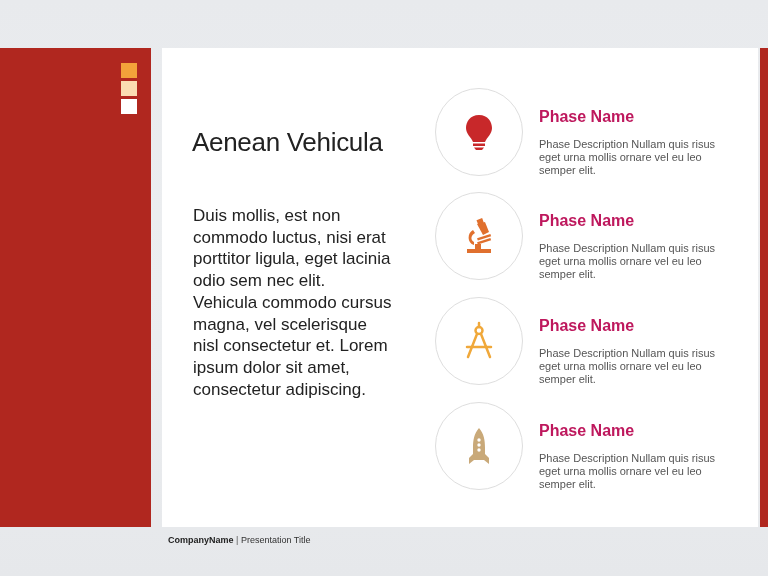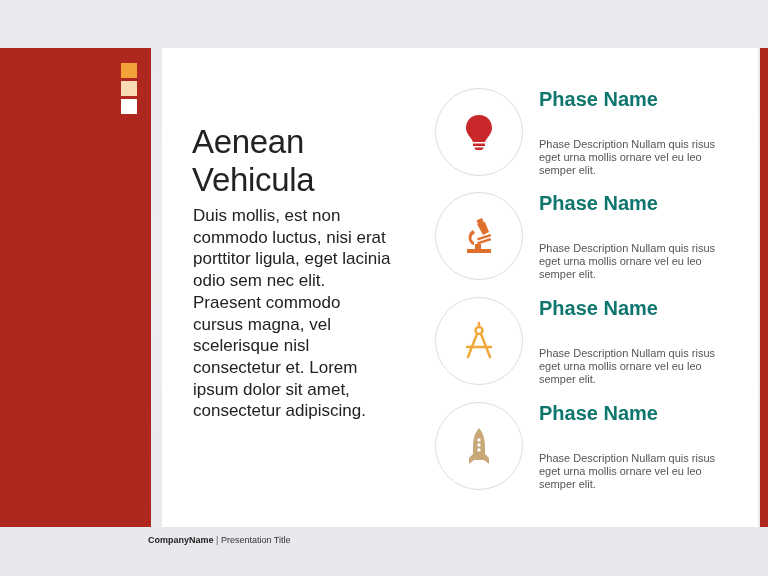--- a/index.html
+++ b/index.html
@@ -18,65 +18,65 @@
       background: #b0271f;
     }
     .card {
       position: absolute; left: 162px; top: 48px; width: 596px; height: 479px;
       background: #ffffff;
     }
     .swatches { position: absolute; left: 121px; top: 63px; width: 16px; }
     .swatch { width: 16px; height: 15px; margin-bottom: 3px; }
     .title {
       position: absolute; left: 192px; top: 123px; width: 220px;
-      font-size: 33px; line-height: 38px; color: #222222; font-weight: normal;
+      font-size: 26px; line-height: 38px; color: #222222; font-weight: normal;
       letter-spacing: -0.3px;
     }
     .body-text {
       position: absolute; left: 193px; top: 205px; width: 200px;
       font-size: 17px; line-height: 21.7px; color: #222222;
     }
     .phase { position: absolute; left: 435px; width: 300px; height: 90px; }
     .phase .circle {
       position: absolute; left: 0; top: 0; width: 88px; height: 88px;
       border: 1.5px solid #dedede; border-radius: 50%; background: #fff;
       display: flex; align-items: center; justify-content: center;
     }
     .phase .circle svg { width: 40px; height: 40px; }
     .phase .pname {
-      position: absolute; left: 104px; top: 0;
-      font-size: 20px; font-weight: bold; color: #0f766e; white-space: nowrap;
+      position: absolute; left: 104px; top: 20px;
+      font-size: 16px; font-weight: bold; color: #be185d; white-space: nowrap;
     }
     .phase .pdesc {
       position: absolute; left: 104px; top: 50px; width: 185px;
       font-size: 11px; line-height: 13px; color: #555555;
     }
     .footer {
-      position: absolute; left: 148px; top: 535px;
+      position: absolute; left: 168px; top: 535px;
       font-size: 9px; color: #333333; white-space: nowrap; text-align: right;
     }
     .footer .company { font-weight: bold; color: #222; }
     .footer .sep { color: #555; }
   </style>
 </head>
 <body>
 
 <div class="red-left"></div>
 <div class="red-right"></div>
 
 <div class="swatches">
   <div class="swatch" style="background:#f3a23a"></div>
   <div class="swatch" style="background:#fbdcb2"></div>
   <div class="swatch" style="background:#ffffff"></div>
 </div>
 
 <div class="card"></div>
 
 <h1 class="title">Aenean Vehicula</h1>
-<p class="body-text">Duis mollis, est non commodo luctus, nisi erat porttitor ligula, eget lacinia odio sem nec elit. Praesent commodo cursus magna, vel scelerisque nisl consectetur et. Lorem ipsum dolor sit amet, consectetur adipiscing.</p>
+<p class="body-text">Duis mollis, est non commodo luctus, nisi erat porttitor ligula, eget lacinia odio sem nec elit. Vehicula commodo cursus magna, vel scelerisque nisl consectetur et. Lorem ipsum dolor sit amet, consectetur adipiscing.</p>
 
 <div class="phase" style="top:88px">
   <div class="circle">
     <svg viewBox="0 0 40 40">
       <path d="M20 3 C11 3 7 10 7 16 C7 22 12 25 14 30 L26 30 C28 25 33 22 33 16 C33 10 29 3 20 3 Z" fill="#c8282a"></path>
       <rect x="14" y="31.5" width="12" height="2.5" fill="#c8282a"></rect>
       <path d="M15 35.5 L25 35.5 L23 38 L17 38 Z" fill="#c8282a"></path>
     </svg>
   </div>
   <div class="pname">Phase Name</div>

